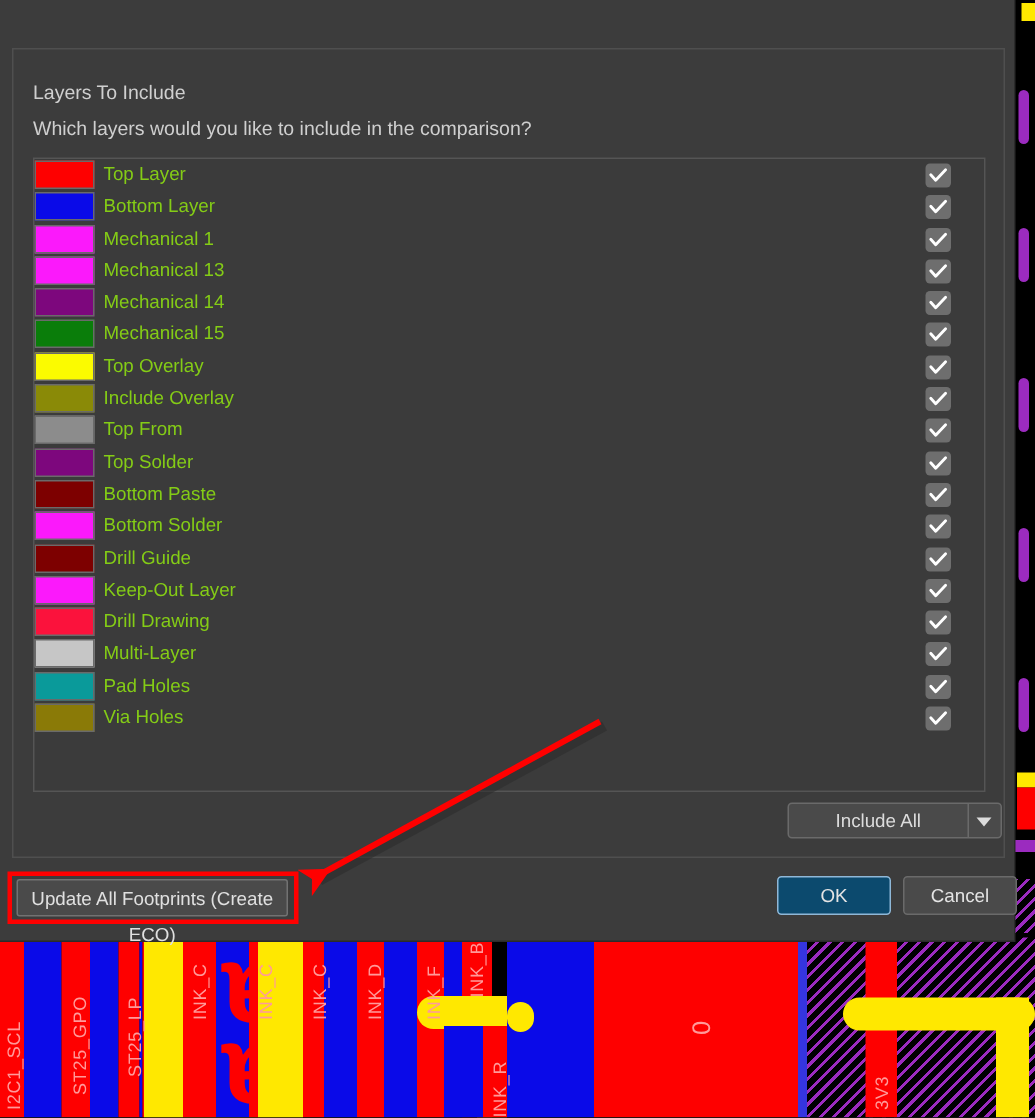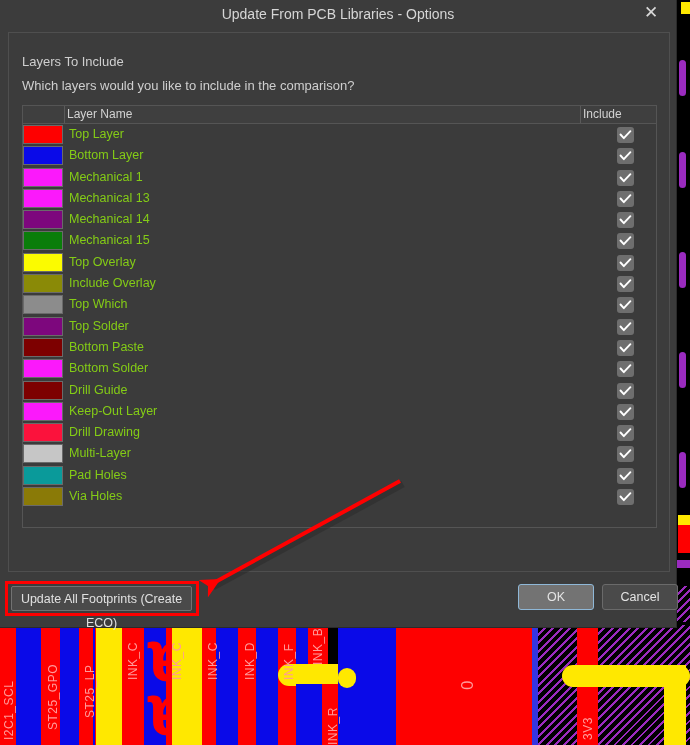--- a/index.html
+++ b/index.html
@@ -102,21 +102,21 @@
     background:#4a4a4a;border:1px solid #727272;border-radius:2px;
     color:#e0e0e0;font-size:12.5px;line-height:24px;text-align:center;
     box-sizing:border-box;cursor:pointer;
   }
   #update-highlight{
     position:absolute;left:5px;top:3px;width:194px;height:35px;
     border:3px solid #ff0000;box-sizing:border-box;pointer-events:none;
   }
   #ok-btn{
     position:absolute;left:518px;top:6px;width:76px;height:26px;
-    background:#737373;border:1px solid #8fb8d8;border-radius:3px;
+    background:#0c4a6e;border:1px solid #8fb8d8;border-radius:3px;
     color:#e4e4e4;font-size:12.5px;line-height:25px;text-align:center;
     box-sizing:border-box;cursor:pointer;
   }
   #cancel-btn{
     position:absolute;left:602px;top:6px;width:76px;height:26px;
     background:#4a4a4a;border:1px solid #6a6a6a;border-radius:3px;
     color:#e4e4e4;font-size:12.5px;line-height:25px;text-align:center;
     box-sizing:border-box;cursor:pointer;
   }
 
@@ -197,37 +197,27 @@
   <div class="trace" style="left:679px;top:352px;width:7px;height:36px;background:#9b2bbf;border-radius:4px;"></div>
   <div class="trace" style="left:679px;top:452px;width:7px;height:36px;background:#9b2bbf;border-radius:4px;"></div>
   <div class="pad-yellow" style="left:678px;top:515px;width:12px;height:10px;"></div>
   <div class="trace" style="left:678px;top:525px;width:12px;height:28px;background:#fe0000;"></div>
   <div class="trace" style="left:676px;top:560px;width:14px;height:8px;background:#9b2bbf;"></div>
   <div class="hatch" style="left:676px;top:586px;width:14px;height:36px;"></div>
 </div>
 
 <div id="dialog">
 
-  <div id="titlebar">
-    <div id="title-text">Update From PCB Libraries - Options</div>
-    <div id="close-icon">✕</div>
-  </div>
 
   <div id="body-panel">
 
     <div id="section-title">Layers To Include</div>
     <div id="section-question">Which layers would you like to include in the comparison?</div>
 
     <div id="layer-table">
-      <div id="table-head">
-        <div class="th-sep" style="left:41px;"></div>
-        <div class="th-sep" style="left:557px;"></div>
-        <div class="th" id="th-name">Layer Name</div>
-        <div class="th" id="th-include">Include</div>
-      </div>
       <div id="table-rows">
           <div class="row">
             <div class="swatch" style="background: rgb(254, 0, 0);"></div>
             <div class="row-name">Top Layer</div>
             <div class="chk">
               <svg width="17" height="16" viewBox="0 0 17 16">
                 <path d="M3.5 7.5 L6.8 11.2 L13.4 4.2" stroke="#ffffff" stroke-width="1.9" fill="none" stroke-linecap="round" stroke-linejoin="round"></path>
               </svg>
             </div>
           </div>
@@ -289,21 +279,21 @@
             <div class="swatch" style="background: rgb(138, 138, 7);"></div>
             <div class="row-name">Include Overlay</div>
             <div class="chk">
               <svg width="17" height="16" viewBox="0 0 17 16">
                 <path d="M3.5 7.5 L6.8 11.2 L13.4 4.2" stroke="#ffffff" stroke-width="1.9" fill="none" stroke-linecap="round" stroke-linejoin="round"></path>
               </svg>
             </div>
           </div>
           <div class="row">
             <div class="swatch" style="background: rgb(140, 140, 140);"></div>
-            <div class="row-name">Top Which</div>
+            <div class="row-name">Top From</div>
             <div class="chk">
               <svg width="17" height="16" viewBox="0 0 17 16">
                 <path d="M3.5 7.5 L6.8 11.2 L13.4 4.2" stroke="#ffffff" stroke-width="1.9" fill="none" stroke-linecap="round" stroke-linejoin="round"></path>
               </svg>
             </div>
           </div>
           <div class="row">
             <div class="swatch" style="background: rgb(125, 7, 125);"></div>
             <div class="row-name">Top Solder</div>
             <div class="chk">
@@ -380,20 +370,28 @@
             <div class="row-name">Via Holes</div>
             <div class="chk">
               <svg width="17" height="16" viewBox="0 0 17 16">
                 <path d="M3.5 7.5 L6.8 11.2 L13.4 4.2" stroke="#ffffff" stroke-width="1.9" fill="none" stroke-linecap="round" stroke-linejoin="round"></path>
               </svg>
             </div>
           </div>
         </div>
     </div>
 
+    <div id="controls-row">
+      <div id="include-all-btn">
+        <span id="include-all-label">Include All</span>
+        <span id="include-all-caret">
+            <i></i>
+          </span>
+      </div>
+    </div>
 
   </div>
 
   <div id="footer">
     <div id="update-btn">Update All Footprints (Create ECO)</div>
     <div id="update-highlight"></div>
     <div id="ok-btn">OK</div>
     <div id="cancel-btn">Cancel</div>
   </div>
 </div>

